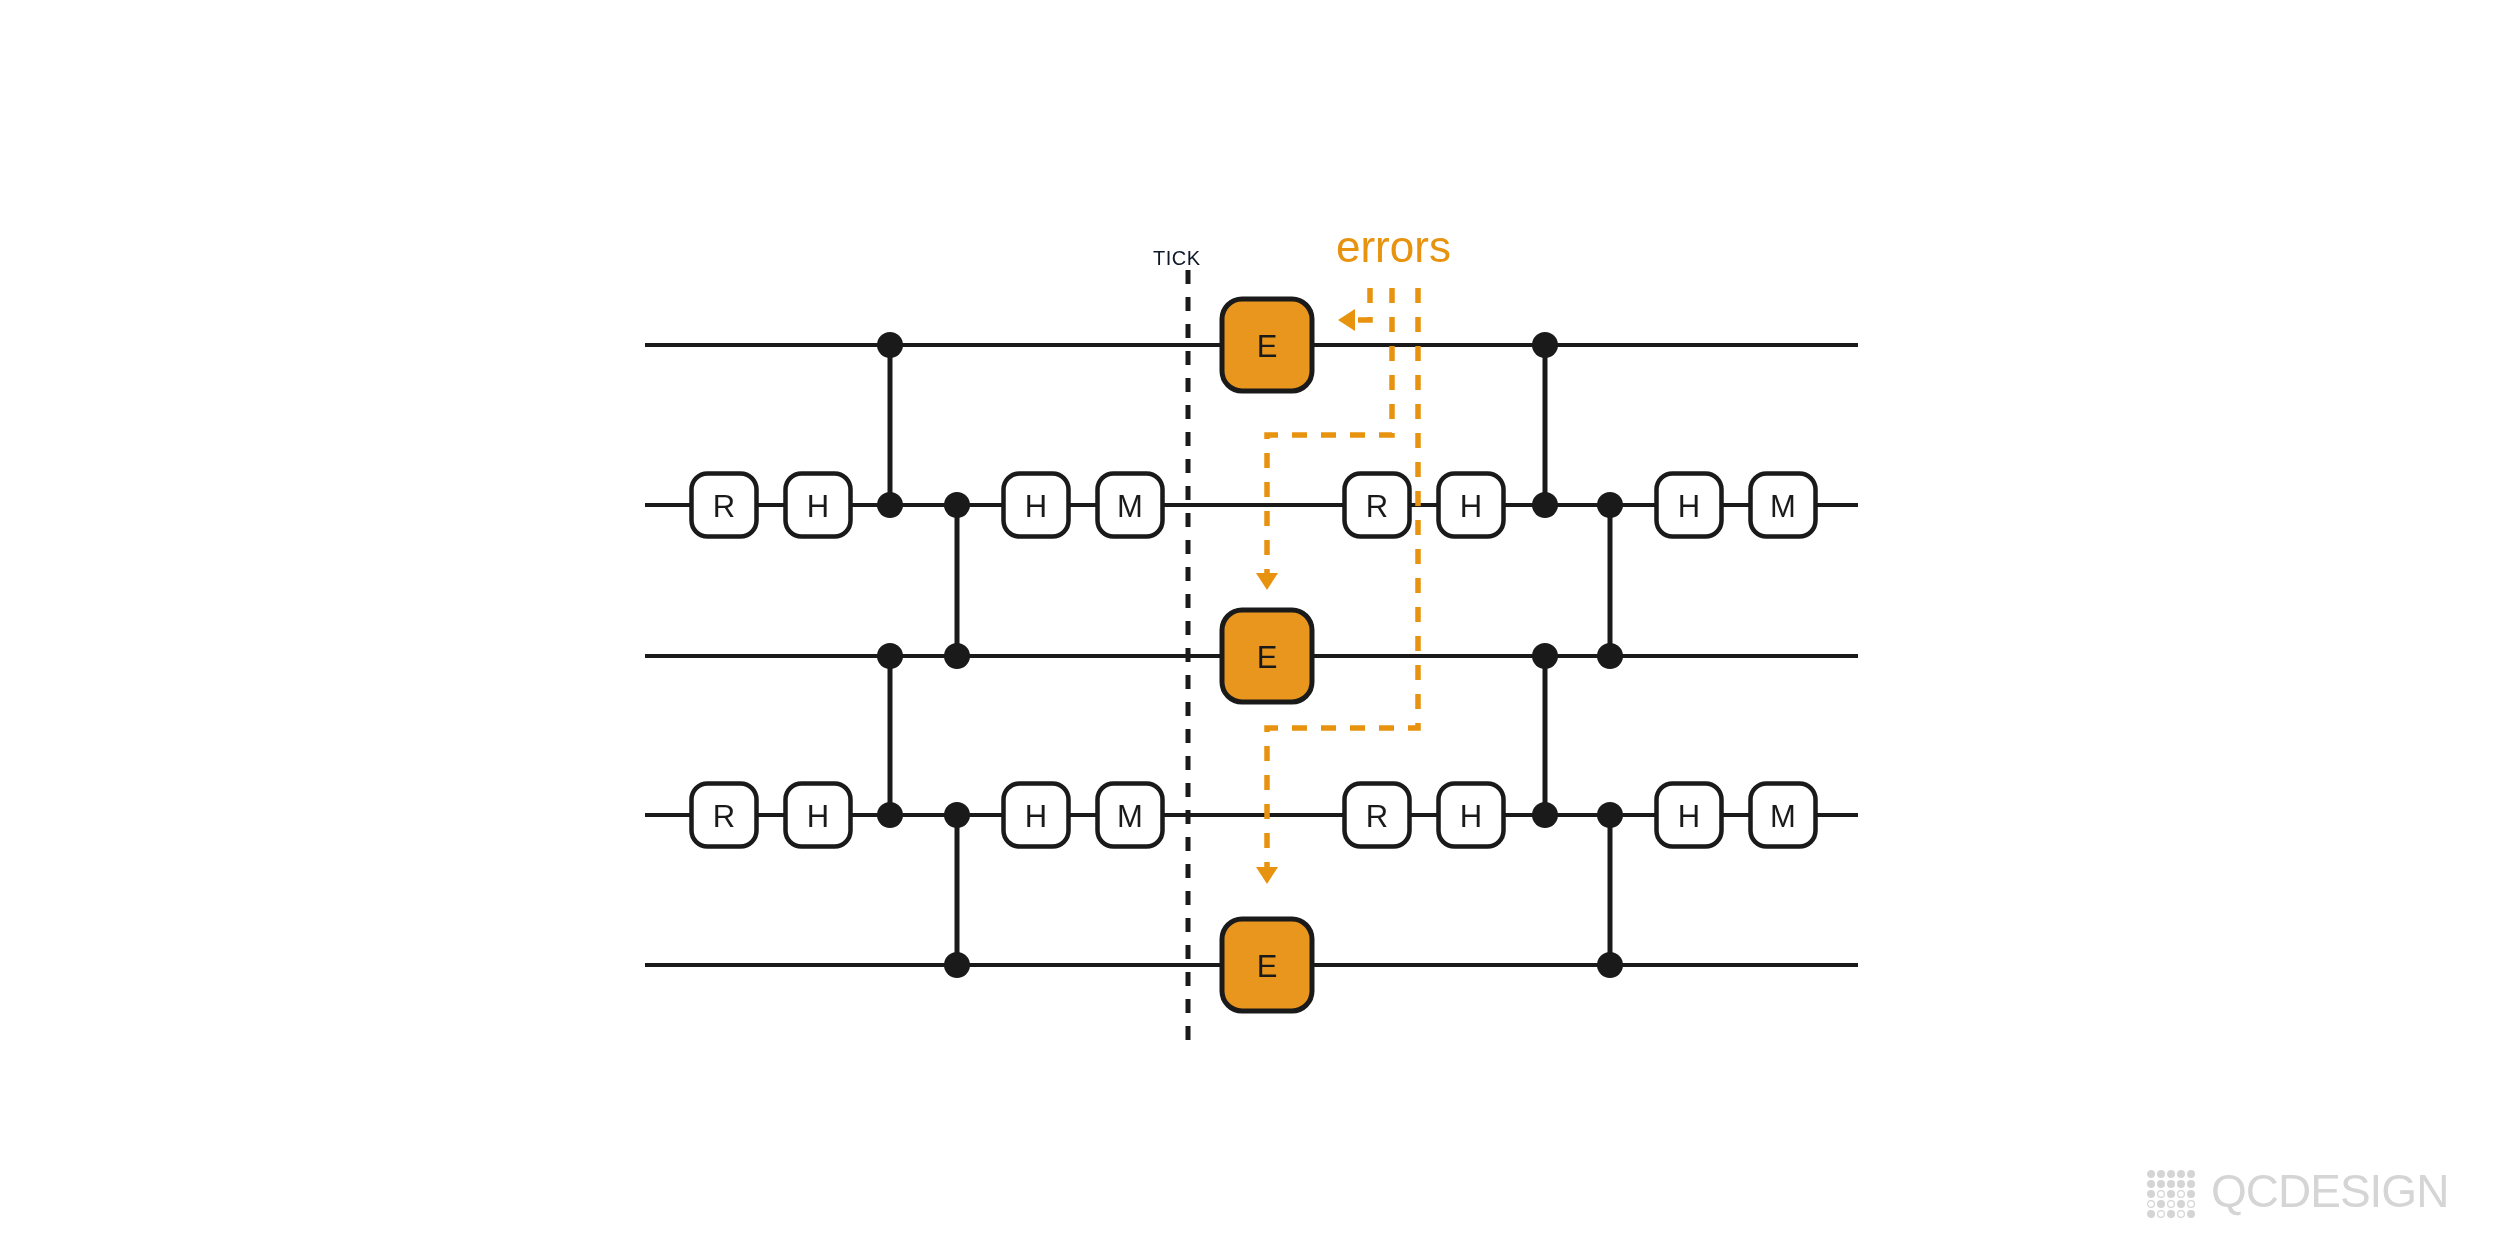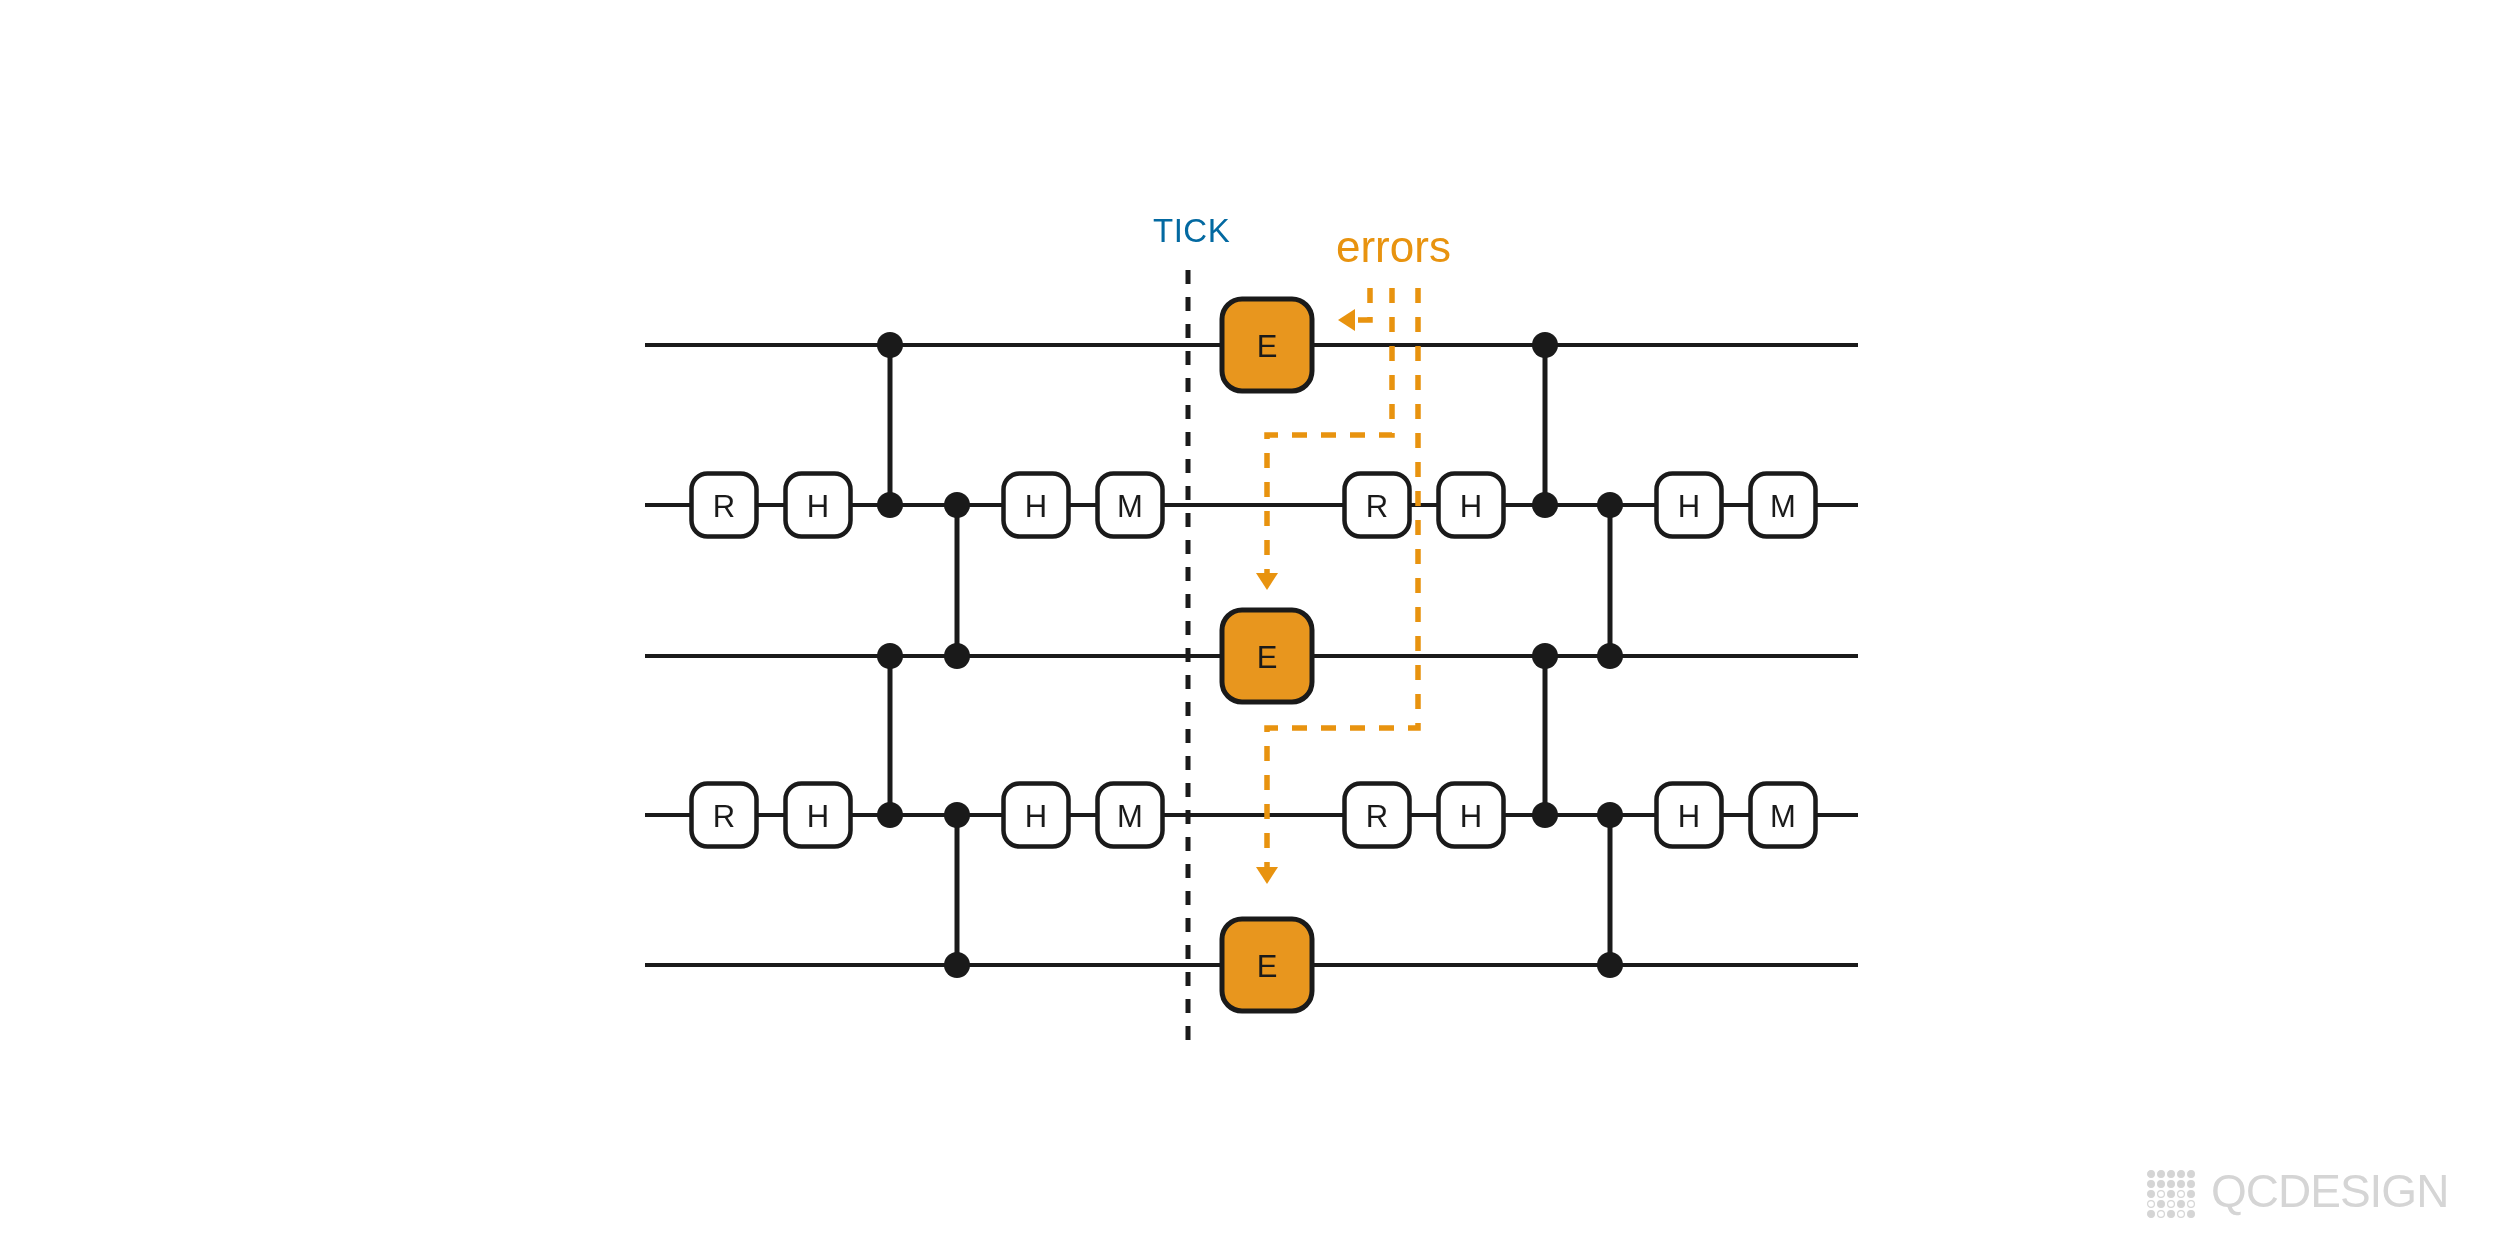--- a/index.html
+++ b/index.html
@@ -71,24 +71,25 @@
   }
   .errline {
     fill: none;
     stroke-width: 5.5;
     stroke-dasharray: 15 14;
     stroke-linecap: butt;
   }
   .tick-label {
     position: absolute;
     font-family: "Liberation Sans", sans-serif;
-    font-size: 33px;
-    color: #0369a1;
+    font-size: 20px;
+    color: #0f172a;
     letter-spacing: 0.5px;
     white-space: nowrap;
+    margin-top: 35px;
   }
   .errors-label {
     position: absolute;
     font-family: "Liberation Sans", sans-serif;
     font-size: 44px;
     white-space: nowrap;
     text-align: right;
   }
   #logo {
     position: absolute;

